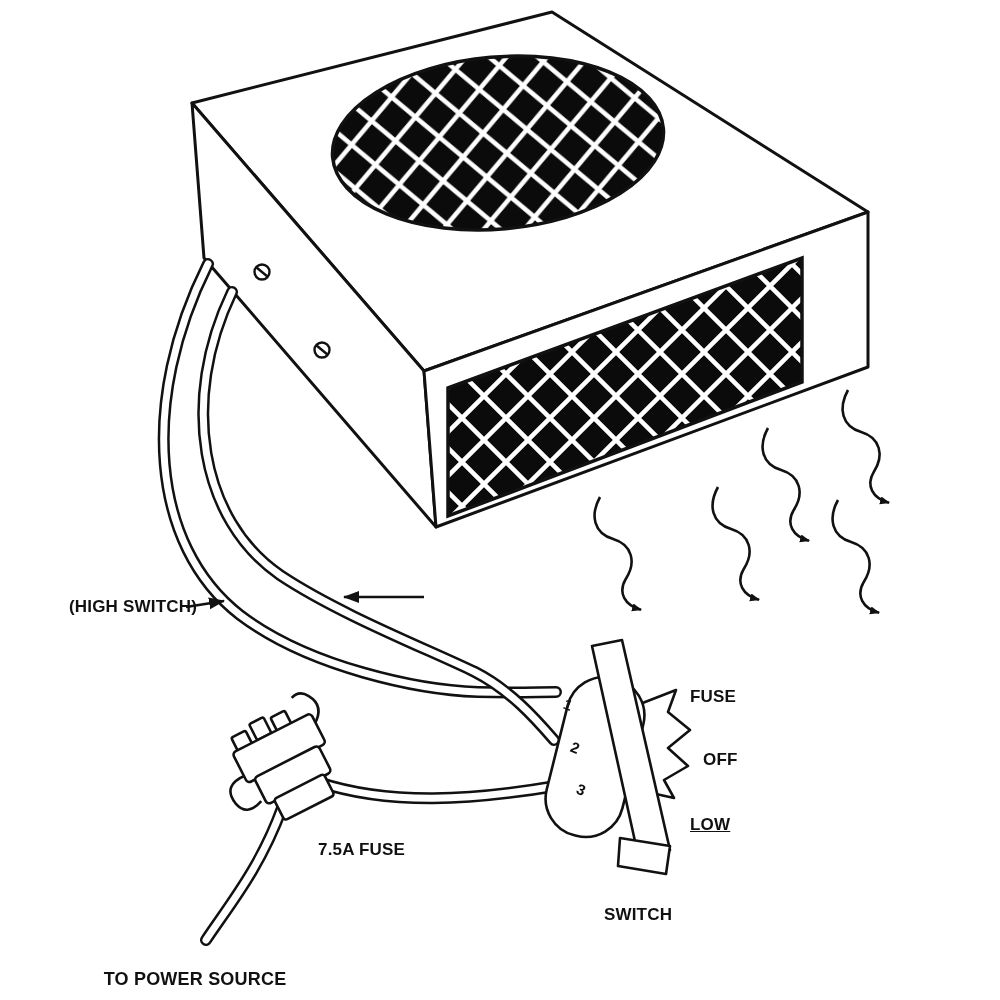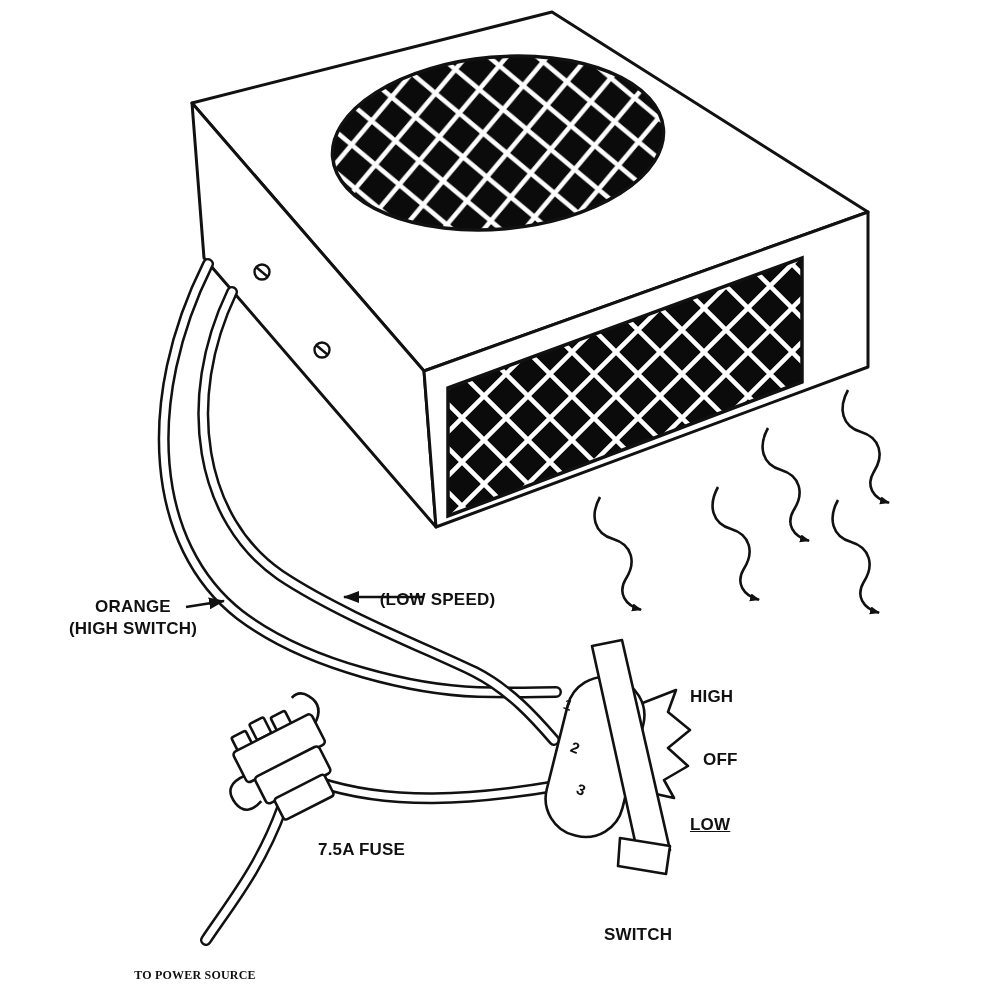--- a/index.html
+++ b/index.html
@@ -22,21 +22,21 @@
     white-space:nowrap;
   }
   .label.left{text-align:left;}
   .terminal{
     position:absolute;
     font-weight:bold;
     color:#111111;
     font-size:15px;
     transform:rotate(22deg);
   }
-  .big{font-size:12px;font-family:Liberation Serif, serif;}
+  .big{font-size:18px;}
 </style>
 </head>
 <body>
 
 <div class="canvas">
 
   <svg width="1000" height="1000" viewBox="0 0 1000 1000">
     <defs>
       <pattern id="hatch" width="44" height="44" patternUnits="userSpaceOnUse">
         <rect width="44" height="44" fill="#0b0b0b"></rect>
@@ -112,35 +112,33 @@
     <g stroke="#111111" stroke-width="2.6" fill="none">
       <path transform="translate(600,497) rotate(-20)" d="M0,0 c-16,14 -18,32 -2,44 c16,12 14,30 -2,42 c-12,10 -10,24 4,34" marker-end="url(#mSq)"></path>
       <path transform="translate(718,487) rotate(-20)" d="M0,0 c-16,14 -18,32 -2,44 c16,12 14,30 -2,42 c-12,10 -10,24 4,34" marker-end="url(#mSq)"></path>
       <path transform="translate(838,500) rotate(-20)" d="M0,0 c-16,14 -18,32 -2,44 c16,12 14,30 -2,42 c-12,10 -10,24 4,34" marker-end="url(#mSq)"></path>
       <path transform="translate(768,428) rotate(-20)" d="M0,0 c-16,14 -18,32 -2,44 c16,12 14,30 -2,42 c-12,10 -10,24 4,34" marker-end="url(#mSq)"></path>
       <path transform="translate(848,390) rotate(-20)" d="M0,0 c-16,14 -18,32 -2,44 c16,12 14,30 -2,42 c-12,10 -10,24 4,34" marker-end="url(#mSq)"></path>
     </g>
   </svg>
 
   <div class="label" style="left:28px;top:596px;width:210px;">
-    <div>ORANGE</div>
     <div>(HIGH SWITCH)</div>
   </div>
 
   <div class="label" style="left:335px;top:589px;width:205px;">
-    <div>(LOW SPEED)</div>
   </div>
 
   <div class="label left" style="left:318px;top:831px;width:200px;margin-top:8px;">7.5A FUSE</div>
 
   <div class="label big" style="left:45px;top:968px;width:300px;">TO POWER SOURCE</div>
 
-  <div class="label" style="left:558px;top:924px;width:160px;text-align:center;">SWITCH</div>
+  <div class="label" style="left:558px;top:904px;width:160px;text-align:center;">SWITCH</div>
 
-  <div class="label left" style="left:690px;top:686px;width:90px;">HIGH</div>
+  <div class="label left" style="left:690px;top:686px;width:90px;">FUSE</div>
   <div class="label left" style="left:703px;top:749px;width:90px;">OFF</div>
   <div class="label left" style="left:690px;top:814px;width:90px;text-decoration:underline;">LOW</div>
 
   <div class="terminal" style="left:564px;top:696px;">1</div>
   <div class="terminal" style="left:571px;top:739px;">2</div>
   <div class="terminal" style="left:577px;top:781px;">3</div>
 
 </div>
 
 </body></html>

